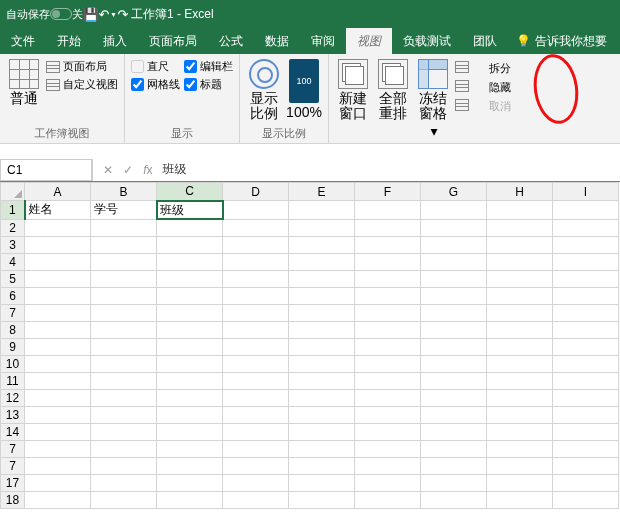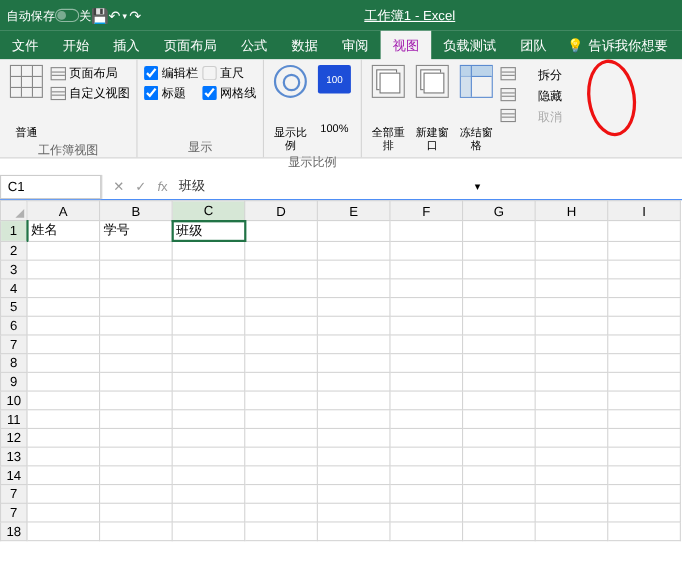--- a/index.html
+++ b/index.html
@@ -2,46 +2,46 @@
 <html><head>
   <meta charset="utf-8">
   <style>
     * { box-sizing: border-box; margin: 0; padding: 0; font-family: "Microsoft YaHei", sans-serif; }
     body { width: 620px; height: 516px; overflow: hidden; background: #fff; font-size: 12px; position: relative; }
     .title-bar { background: #217346; height: 28px; display: flex; align-items: center; color: #fff; padding: 0 6px; }
     .title-left { display: flex; align-items: center; gap: 0; font-size: 11px; }
     .toggle-track { width: 22px; height: 12px; border: 1px solid rgba(255,255,255,.5); border-radius: 6px; position: relative; }
     .toggle-knob { width: 8px; height: 8px; border-radius: 50%; background: rgba(255,255,255,.4); position: absolute; top: 1px; left: 1px; }
     .qat-icon { width: 16px; height: 16px; display: flex; align-items: center; justify-content: center; color: #fff; font-size: 13px; cursor: pointer; }
-    .title-center { flex: 1; text-align: center; font-size: 12px; text-decoration: underline; }
+    .title-center { flex: 1; text-align: left; font-size: 12px; }
     .tabs { background: #217346; height: 26px; display: flex; align-items: center; color: #fff; }
     .tab { padding: 5px 11px; font-size: 12px; cursor: pointer; white-space: nowrap; }
-    .tab.active { background: #f3f3f3; color: #a21caf; }
+    .tab.active { background: #f3f3f3; color: #737373; font-style: italic; }
     .tell-me { display: flex; align-items: center; gap: 4px; padding: 5px 8px; }
     .ribbon { background: #f3f3f3; border-bottom: 1px solid #d4d4d4; height: 90px; display: flex; }
     .group { border-right: 1px solid #d4d4d4; padding: 3px 6px 2px; display: flex; flex-direction: column; justify-content: space-between; }
     .group-label { text-align: center; color: #666; font-size: 11px; padding-top: 2px; }
     .group-body { display: flex; gap: 4px; flex: 1; }
     .big-btn { display: flex; flex-direction: column; align-items: center; justify-content: flex-start; width: 36px; cursor: pointer; text-align: center; gap: 2px; padding-top: 2px; }
     .big-ico { width: 30px; height: 30px; border: 1px solid #888; position: relative; }
     .big-ico.grid::before, .big-ico.grid::after { content: ""; position: absolute; background: #888; }
     .big-ico.grid::before { top: 33%; left: 0; right: 0; height: 1px; box-shadow: 0 10px 0 #888; }
     .big-ico.grid::after { left: 33%; top: 0; bottom: 0; width: 1px; box-shadow: 10px 0 0 #888; }
     .big-ico.circle { border-radius: 50%; border: 2px solid #5b8bd0; }
     .big-ico.circle::after { content:""; position:absolute; width:12px; height:12px; border:2px solid #5b8bd0; border-radius:50%; top:6px; left:6px;}
-    .big-ico.rect100 { border:none; width:30px; height:26px; background:#1d4ed8; color:#fff; font-size:9px; display:flex; align-items:center; justify-content:center; border-radius:2px;}
+    .big-ico.rect100 { border:none; width:30px; height:44px; background:#0c4a6e; color:#fff; font-size:9px; display:flex; align-items:center; justify-content:center; border-radius:2px;}
     .big-ico.zoomsel::before{content:"";position:absolute;inset:3px;border:2px dashed #5b8bd0;}
     .big-ico.zoomsel::after{content:"";position:absolute;width:10px;height:10px;border:2px solid #5b8bd0;border-radius:50%;bottom:-2px;right:-2px;background:#f3f3f3;}
     .big-ico.win{position:relative;}
     .big-ico.win::before{content:"";position:absolute;inset:3px 6px 6px 3px;border:1px solid #777;background:#fff;}
     .big-ico.win::after{content:"";position:absolute;inset:6px 3px 3px 6px;border:1px solid #777;background:#fff;}
     .big-ico.freeze{border-color:#5b8bd0;}
     .big-ico.freeze::before{content:"";position:absolute;top:0;left:0;right:0;height:9px;background:#bcd4ea;border-bottom:1px solid #5b8bd0;}
     .big-ico.freeze::after{content:"";position:absolute;top:0;left:0;bottom:0;width:9px;background:rgba(188,212,234,.6);border-right:1px solid #5b8bd0;}
-    .big-btn span { font-size: 10px; line-height: 1.1; margin-top: 25px; }
+    .big-btn span { font-size: 14px; line-height: 1.1; }
     .stack { display: flex; flex-direction: column; gap: 3px; font-size: 11px; padding-top: 2px;}
     .stack label { display: flex; align-items: center; gap: 3px; white-space: nowrap; cursor: pointer; }
     .small-ico{width:14px;height:12px;border:1px solid #888;display:inline-block;position:relative;}
     .small-ico::before{content:"";position:absolute;top:3px;left:0;right:0;height:1px;background:#888;box-shadow:0 3px 0 #888;}
     .win-opts { display:flex; flex-direction:column; gap:4px; font-size:11px; padding-top:4px; white-space:nowrap;}
     .win-opts div{display:flex;align-items:flex-start;gap:20px;}
     .formula-bar { display: flex; align-items: center; height: 24px; border-bottom: 1px solid #3b82f6; margin-top: 14px;}
     .name-box { width: 92px; border: 1px solid #ccc; height: 22px; padding: 2px 6px; font-size: 12px; }
     .fx-area { display:flex; align-items:center; gap:10px; padding:0 10px; color:#999; border-left:1px solid #ccc; height:22px;}
     .fx-area .val{color:#333;}
@@ -107,36 +107,36 @@
           </label>
       </div>
     </div>
     <div class="group-label">工作簿视图</div>
   </div>
 
   <div class="group">
     <div class="group-body">
       <div class="stack">
         <label>
+            <input type="checkbox" disabled="" style=""> 
+            <span>直尺</span>
+          </label>
+        <label>
+            <input type="checkbox" checked="" style=""> 
+            <span>网格线</span>
+          </label>
+      </div>
+      <div class="stack">
+        <label>
             <input type="checkbox" checked="" style=""> 
             <span>编辑栏</span>
           </label>
         <label>
             <input type="checkbox" checked="" style=""> 
             <span>标题</span>
-          </label>
-      </div>
-      <div class="stack">
-        <label>
-            <input type="checkbox" disabled="" style=""> 
-            <span>直尺</span>
-          </label>
-        <label>
-            <input type="checkbox" checked="" style=""> 
-            <span>网格线</span>
           </label>
       </div>
     </div>
     <div class="group-label">显示</div>
   </div>
 
   <div class="group">
     <div class="group-body">
       <div class="big-btn">
           <div class="big-ico circle"></div>
@@ -147,25 +147,25 @@
           <span>100%</span>
         </div>
     </div>
     <div class="group-label">显示比例</div>
   </div>
 
   <div class="group" style="border-right:none">
     <div class="group-body">
       <div class="big-btn">
           <div class="big-ico win"></div>
+          <span>新建窗口</span>
+        </div>
+      <div class="big-btn">
+          <div class="big-ico win"></div>
           <span>全部重排</span>
-        </div>
-      <div class="big-btn">
-          <div class="big-ico win"></div>
-          <span>新建窗口</span>
         </div>
       <div class="big-btn">
           <div class="big-ico freeze"></div>
           <span>冻结窗格</span>
           <span class="dd">▾</span>
         </div>
       <div class="win-opts">
         <div>
             <span class="small-ico"></span>
             <span>拆分</span>
@@ -395,20 +395,32 @@
         <td></td>
         <td></td>
         <td></td>
         <td></td>
         <td></td>
         <td></td>
         <td></td>
         <td></td>
       </tr>
       <tr>
+        <th class="row">17</th>
+        <td></td>
+        <td></td>
+        <td></td>
+        <td></td>
+        <td></td>
+        <td></td>
+        <td></td>
+        <td></td>
+        <td></td>
+      </tr>
+      <tr>
         <th class="row">18</th>
         <td></td>
         <td></td>
         <td></td>
         <td></td>
         <td></td>
         <td></td>
         <td></td>
         <td></td>
         <td></td>

